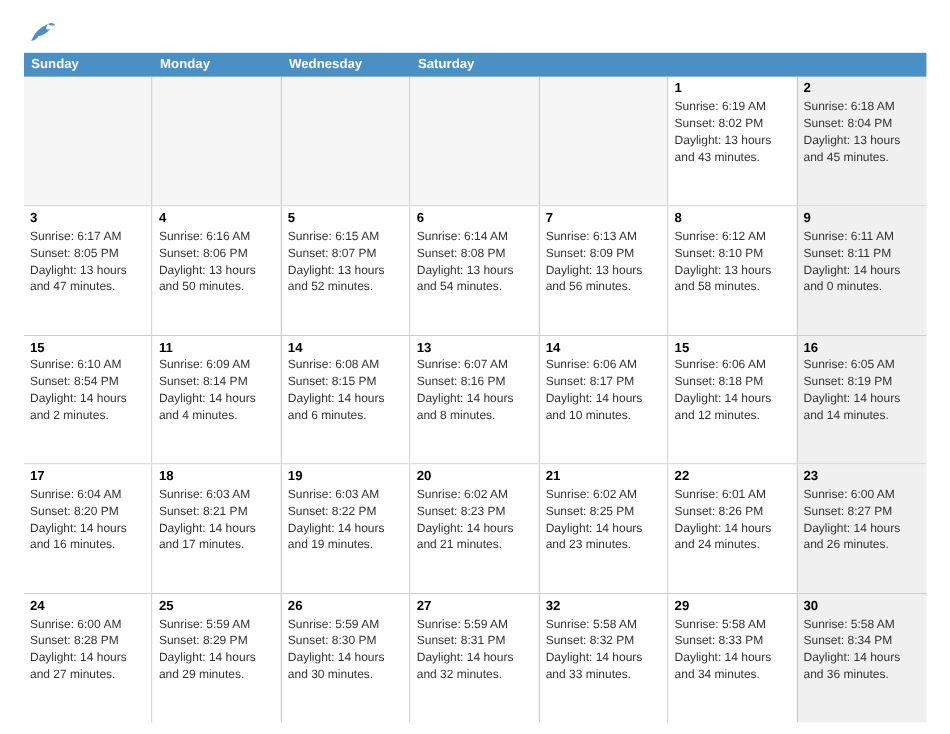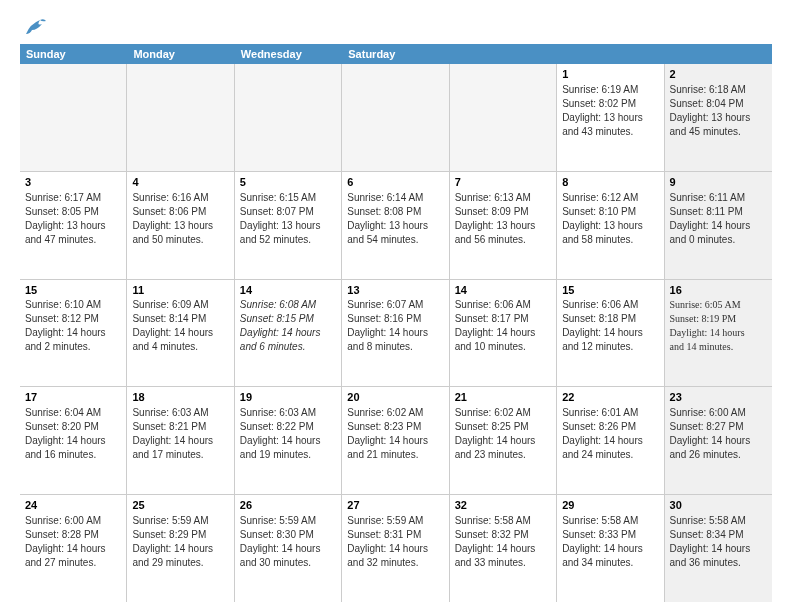--- a/index.html
+++ b/index.html
@@ -187,44 +187,44 @@
 Sunset: 8:10 PM
 Daylight: 13 hours
 and 58 minutes.</span></div>
           <div class="cal-cell saturday"><span class="day-num">9</span><span class="cal-info" style="white-space: pre-line;">Sunrise: 6:11 AM
 Sunset: 8:11 PM
 Daylight: 14 hours
 and 0 minutes.</span></div>
         </div>
         <div class="cal-row">
           <div class="cal-cell"><span class="day-num">15</span><span class="cal-info" style="white-space: pre-line;">Sunrise: 6:10 AM
-Sunset: 8:12 PM
+Sunset: 8:54 PM
 Daylight: 14 hours
 and 2 minutes.</span></div>
           <div class="cal-cell"><span class="day-num">11</span><span class="cal-info" style="white-space: pre-line;">Sunrise: 6:09 AM
 Sunset: 8:14 PM
 Daylight: 14 hours
 and 4 minutes.</span></div>
-          <div class="cal-cell"><span class="day-num">14</span><span class="cal-info" style="white-space: pre-line; font-style: italic;">Sunrise: 6:08 AM
+          <div class="cal-cell"><span class="day-num">14</span><span class="cal-info" style="white-space: pre-line;">Sunrise: 6:08 AM
 Sunset: 8:15 PM
 Daylight: 14 hours
 and 6 minutes.</span></div>
           <div class="cal-cell"><span class="day-num">13</span><span class="cal-info" style="white-space: pre-line;">Sunrise: 6:07 AM
 Sunset: 8:16 PM
 Daylight: 14 hours
 and 8 minutes.</span></div>
           <div class="cal-cell"><span class="day-num">14</span><span class="cal-info" style="white-space: pre-line;">Sunrise: 6:06 AM
 Sunset: 8:17 PM
 Daylight: 14 hours
 and 10 minutes.</span></div>
           <div class="cal-cell"><span class="day-num">15</span><span class="cal-info" style="white-space: pre-line;">Sunrise: 6:06 AM
 Sunset: 8:18 PM
 Daylight: 14 hours
 and 12 minutes.</span></div>
-          <div class="cal-cell saturday"><span class="day-num">16</span><span class="cal-info" style="white-space: pre-line; font-family: Liberation Serif, serif;">Sunrise: 6:05 AM
+          <div class="cal-cell saturday"><span class="day-num">16</span><span class="cal-info" style="white-space: pre-line;">Sunrise: 6:05 AM
 Sunset: 8:19 PM
 Daylight: 14 hours
 and 14 minutes.</span></div>
         </div>
         <div class="cal-row">
           <div class="cal-cell"><span class="day-num">17</span><span class="cal-info" style="white-space: pre-line; text-align: right;">Sunrise: 6:04 AM
 Sunset: 8:20 PM
 Daylight: 14 hours
 and 16 minutes.</span></div>
           <div class="cal-cell"><span class="day-num">18</span><span class="cal-info" style="white-space: pre-line;">Sunrise: 6:03 AM

